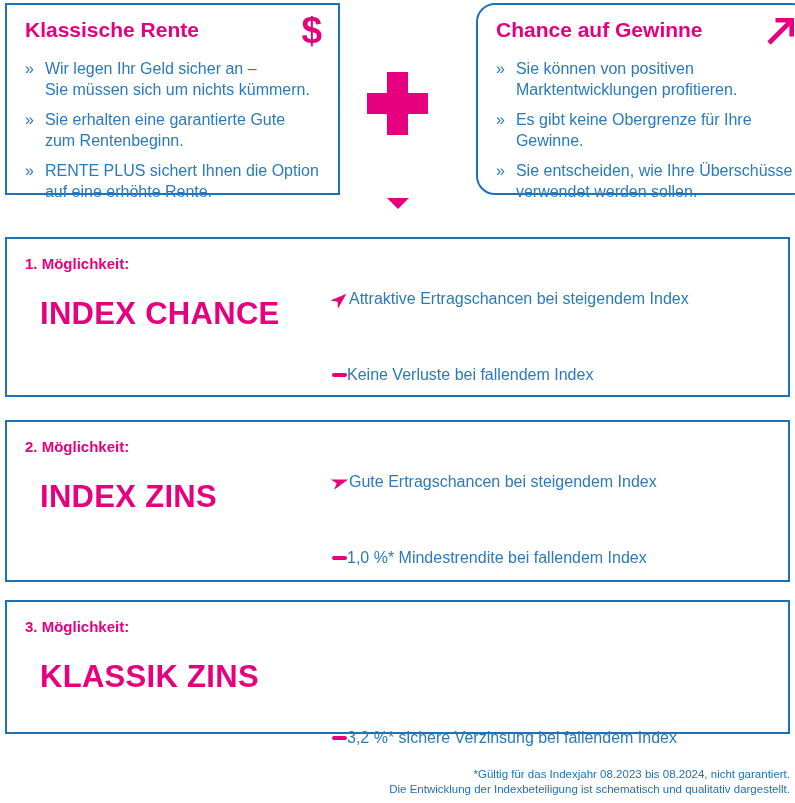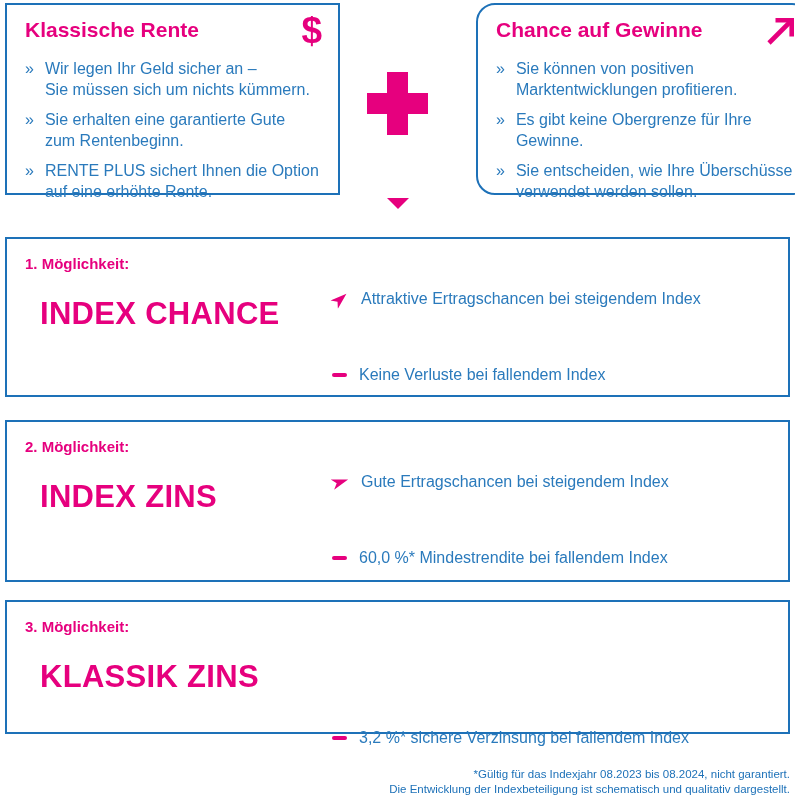--- a/index.html
+++ b/index.html
@@ -25,21 +25,21 @@
   .plus::after{content:"";position:absolute;left:0;top:21px;width:61px;height:21px;background:#e6007e;}
   .down-triangle{position:absolute;left:387px;top:198px;width:0;height:0;
     border-left:11px solid transparent;border-right:11px solid transparent;border-top:11px solid #e6007e;}
   
   .opt-box{left:5px;width:785px;}
   .opt-box.o1{top:237px;height:160px;}
   .opt-box.o2{top:420px;height:162px;}
   .opt-box.o3{top:600px;height:134px;}
   .opt-kicker{position:absolute;left:18px;top:16px;color:#e6007e;font-size:15px;font-weight:700;}
   .opt-name{position:absolute;left:33px;top:57px;color:#e6007e;font-size:31px;font-weight:700;letter-spacing:0.3px;}
-  .opt-row{position:absolute;left:325px;display:flex;align-items:center;gap:12px;color:#2a7abc;font-size:16px;line-height:20px;}
+  .opt-row{position:absolute;left:325px;display:flex;align-items:center;color:#2a7abc;font-size:16px;line-height:20px;}
   .opt-row.r1{top:50px;}
   .opt-row.r2{top:97px;margin-top:29px;}
   .arrowhead{flex:0 0 auto;display:block;}
   .arrowhead.steep{transform:rotate(-42deg);}
   .arrowhead.med{transform:rotate(-18deg);}
   .dash-icon{flex:0 0 auto;width:15px;height:4px;border-radius:2px;background:#e6007e;}
   
   .footnote{position:absolute;right:5px;top:767px;text-align:right;color:#1d71b8;font-size:11.5px;line-height:14.5px;}
   .footnote span{display:block;}
 </style>
@@ -130,21 +130,21 @@
     <div class="opt-kicker">2. Möglichkeit:</div>
     <div class="opt-name">INDEX ZINS</div>
     <div class="opt-row r1">
       <svg class="arrowhead med" width="17" height="12" viewBox="0 0 17 12">
         <polygon points="0,0.5 16.5,6 0,11.5 4.5,6" fill="#e6007e"></polygon>
       </svg>
       <span>Gute Ertragschancen bei steigendem Index</span>
     </div>
     <div class="opt-row r2">
       <span class="dash-icon"></span>
-      <span>60,0 %* Mindestrendite bei fallendem Index</span>
+      <span>1,0 %* Mindestrendite bei fallendem Index</span>
     </div>
   </div>
 
   <div class="box opt-box o3">
     <div class="opt-kicker">3. Möglichkeit:</div>
     <div class="opt-name">KLASSIK ZINS</div>
     <div class="opt-row r2">
       <span class="dash-icon"></span>
       <span>3,2 %* sichere Verzinsung bei fallendem Index</span>
     </div>

